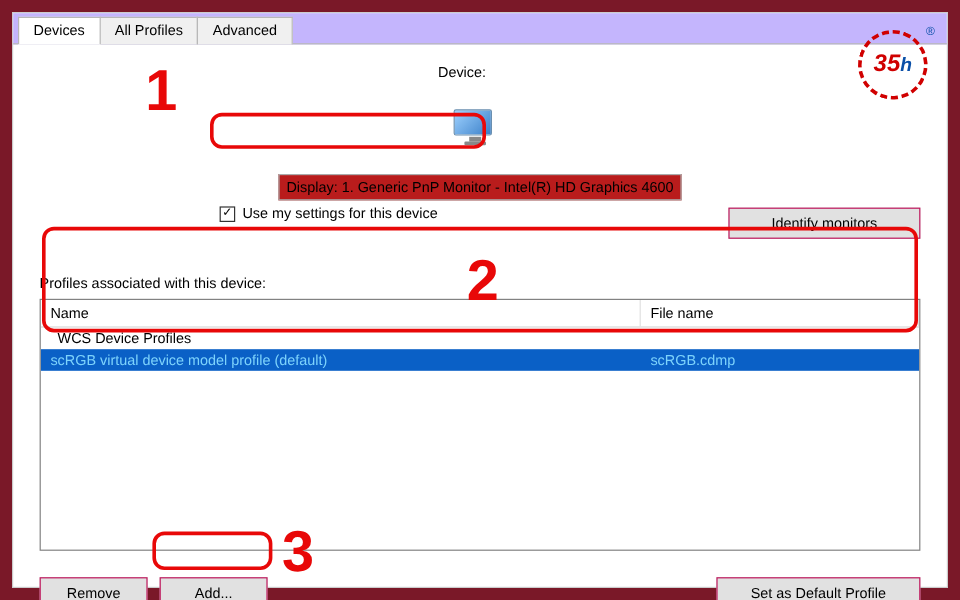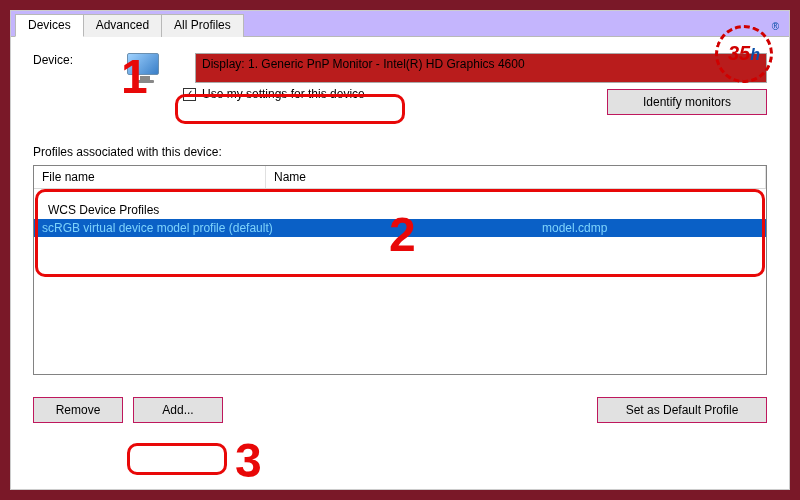--- a/index.html
+++ b/index.html
@@ -42,22 +42,24 @@
       background: #fff;
       border-bottom: 1px solid #fff;
       z-index: 2;
     }
     .content {
       padding: 16px 22px 18px 22px;
       position: relative;
     }
     .device-row {
       display: flex;
+      align-items: center;
       gap: 24px;
       margin-bottom: 4px;
+      flex-direction: column;
     }
     .device-label { width: 70px; }
     .monitor-icon {
       width: 36px;
       height: 30px;
       position: relative;
       margin-right: 8px;
     }
     .monitor-icon .screen {
       width: 32px; height: 22px;
@@ -131,21 +133,20 @@
       padding: 4px 8px;
       border-right: 1px solid #e0e0e0;
       font-weight: normal;
     }
     .col-name { flex: 0 0 500px; }
     .col-file { flex: 1; }
     .list-body { }
     .group-row {
       padding: 2px 8px 2px 14px;
       color: #000;
-      margin-top: 12px;
     }
     .item-row {
       display: flex;
       padding: 2px 0;
     }
     .item-row.selected {
       background: #0a60c6;
       color: #7dd3fc;
     }
     .item-row .col-name { padding-left: 8px; }
@@ -210,22 +211,22 @@
       color: #0a4fa8;
     }
   </style>
 </head>
 <body>
 
 <div class="dialog">
 
   <div class="tabstrip">
     <div class="tab active">Devices</div>
+    <div class="tab">All Profiles</div>
     <div class="tab">Advanced</div>
-    <div class="tab">All Profiles</div>
   </div>
 
   <div class="content">
 
     <div class="device-row">
       <span class="device-label">Device:</span>
       <div class="monitor-icon">
         <div class="screen"></div>
           <div class="stand"></div>
           <div class="base"></div>
@@ -239,28 +240,28 @@
 
     <div class="checkbox-row">
       <span class="check">✓</span>
       <span>Use my settings for this device</span>
     </div>
 
     <div class="section-label">Profiles associated with this device:</div>
 
     <div class="profile-list">
       <div class="list-header">
+        <div class="col col-name">Name</div>
         <div class="col col-file">File name</div>
-        <div class="col col-name">Name</div>
       </div>
       <div class="list-body">
         <div class="group-row">WCS Device Profiles</div>
         <div class="item-row selected">
           <div class="col-name">scRGB virtual device model profile (default)</div>
-          <div class="col-file">model.cdmp</div>
+          <div class="col-file">scRGB.cdmp</div>
         </div>
       </div>
     </div>
 
     <div class="button-row">
       <div class="left">
         <button class="btn">Remove</button>
         <button class="btn">Add...</button>
       </div>
       <div class="right">

